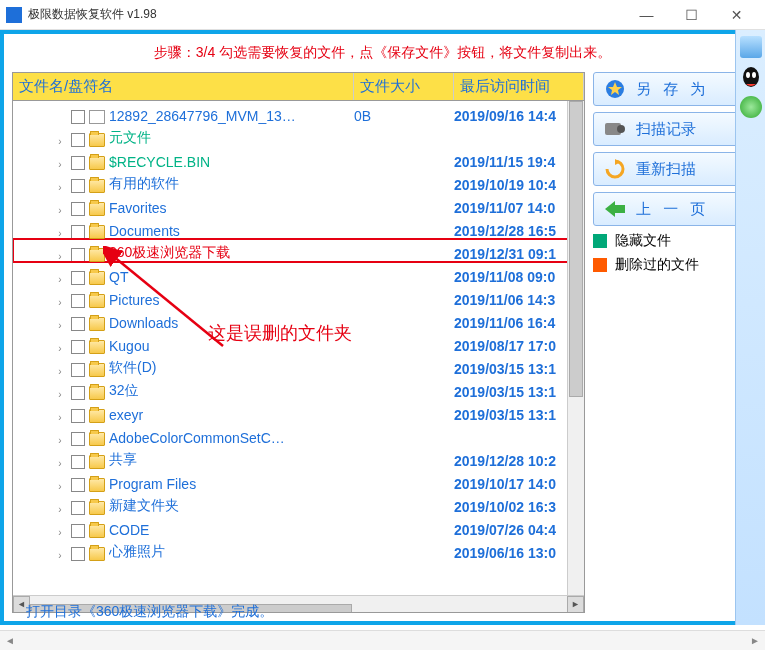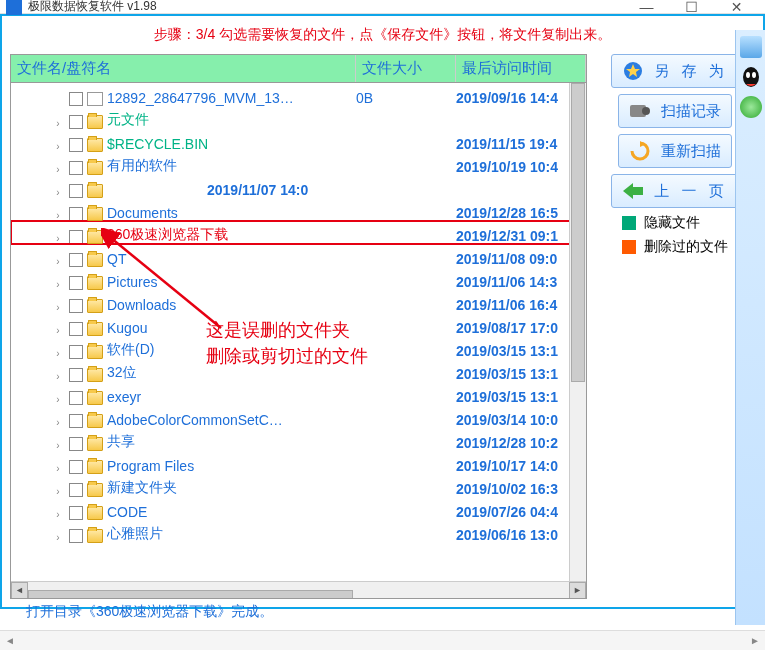--- a/index.html
+++ b/index.html
@@ -1,31 +1,31 @@
 <!DOCTYPE html>
 <html><head>
 <meta charset="utf-8">
 <style>
   * { box-sizing: border-box; margin: 0; padding: 0; }
   body { font-family: "Microsoft YaHei", Arial, sans-serif; font-size: 13px; background: #fff; width: 765px; height: 650px; overflow: hidden; position: relative; }
   
-  .titlebar { height: 14px; background: #fff; border-bottom: 1px solid #e0e0e0; display: flex; align-items: center; padding: 0 6px; }
+  .titlebar { height: 30px; background: #fff; border-bottom: 1px solid #e0e0e0; display: flex; align-items: center; padding: 0 6px; }
   .titlebar-icon { width: 16px; height: 16px; background: #1e6fd9; margin-right: 6px; }
   .titlebar-text { flex: 1; font-size: 12px; color: #333; }
   .titlebar-btns { display: flex; }
   .titlebar-btn { width: 45px; height: 30px; display: flex; align-items: center; justify-content: center; font-size: 14px; color: #555; cursor: pointer; }
   
-  .window-border { border: 2px solid #0ea5e9; height: 595px; display: flex; flex-direction: column; }
+  .window-border { border: 4px solid #0ea5e9; height: 595px; display: flex; flex-direction: column; }
   
   .instruction { text-align: center; color: #e60012; font-size: 14px; padding: 10px 0; }
   
   .main-area { flex: 1; display: flex; padding: 0 8px 8px 8px; gap: 8px; overflow: hidden; }
   
   .tree-container { flex: 1; border: 1px solid #999; display: flex; flex-direction: column; overflow: hidden; position: relative; }
-  .tree-header { display: flex; background: #86efac; border-bottom: 1px solid #999; font-size: 15px; color: #1e6fd9; }
+  .tree-header { display: flex; background: #fde047; border-bottom: 1px solid #999; font-size: 15px; color: #1e6fd9; }
   .th { padding: 4px 6px; border-right: 1px solid #ccc; }
   .th-name { flex: 1; }
   .th-size { width: 100px; }
   .th-time { width: 130px; }
   
   .tree-body { flex: 1; overflow: hidden; position: relative; }
   .tree-rows { position: relative; }
   .tree-row { display: flex; align-items: flex-end; height: 23px; padding-left: 40px; font-size: 14px; color: #1e6fd9; white-space: nowrap; }
   .tree-row .expand { width: 14px; color: #888; text-align: center; cursor: pointer; font-size: 10px; }
   .tree-row .checkbox { width: 14px; height: 14px; border: 1px solid #888; margin: 0 4px; cursor: pointer; background: #fff; }
@@ -43,21 +43,21 @@
   .annotation { position: absolute; color: #e60012; font-size: 18px; pointer-events: none; line-height: 26px; }
   .arrow-svg { position: absolute; pointer-events: none; }
   
   .hscroll { height: 17px; border-top: 1px solid #ccc; background: #f0f0f0; display: flex; align-items: center; }
   .hscroll .arrow { width: 17px; height: 17px; background: #dcdcdc; border: 1px solid #aaa; display: flex; align-items: center; justify-content: center; font-size: 9px; color: #555; cursor: pointer; }
   .hscroll .track { flex: 1; position: relative; }
   .hscroll .thumb { position: absolute; left: 0; width: 60%; height: 15px; top: 0; background: #cccccc; border: 1px solid #aaa; }
   .vscroll { position: absolute; right: 0; top: 28px; bottom: 17px; width: 17px; background: #f0f0f0; border-left: 1px solid #ccc; }
   .vscroll .thumb { position: absolute; top: 0; left: 1px; width: 14px; height: 60%; background: #cccccc; border: 1px solid #aaa; }
   
-  .sidebar { width: 160px; display: flex; flex-direction: column; gap: 6px; align-items: center; }
+  .sidebar { width: 160px; display: flex; flex-direction: column; gap: 6px; }
   .side-btn { height: 34px; border: 1px solid #8ab4e8; border-radius: 3px; background: linear-gradient(#f4faff, #d9ecff); display: flex; align-items: center; padding: 0 10px; gap: 10px; cursor: pointer; color: #1e6fd9; font-size: 15px; }
   .side-btn .btn-icon { width: 22px; height: 22px; display: flex; align-items: center; justify-content: center; }
   .side-btn .btn-label { letter-spacing: 4px; }
   
   .legend { font-size: 14px; }
   .legend-item { display: flex; align-items: center; gap: 8px; margin-bottom: 6px; }
   .legend-sq { width: 14px; height: 14px; }
   
   .right-strip { position: absolute; right: 0; top: 30px; bottom: 25px; width: 30px; background: linear-gradient(#dbeeff, #c3e1ff); border-left: 1px solid #9cc5ef; display: flex; flex-direction: column; align-items: center; padding-top: 6px; gap: 8px; }
   .strip-icon { width: 22px; height: 22px; border-radius: 3px; cursor: pointer; }
@@ -121,20 +121,21 @@
               <span class="checkbox"></span>
               <span class="icon folder-icon"></span>
               <span class="name">有用的软件</span>
               <span class="size"></span>
               <span class="time">2019/10/19 10:4</span>
             </div>
             <div class="tree-row ">
               <span class="expand">›</span>
               <span class="checkbox"></span>
               <span class="icon folder-icon"></span>
+              <span class="name">Favorites</span>
               <span class="size"></span>
               <span class="time">2019/11/07 14:0</span>
             </div>
             <div class="tree-row ">
               <span class="expand">›</span>
               <span class="checkbox"></span>
               <span class="icon folder-icon"></span>
               <span class="name">Documents</span>
               <span class="size"></span>
               <span class="time">2019/12/28 16:5</span>
@@ -202,21 +203,20 @@
               <span class="name">exeyr</span>
               <span class="size"></span>
               <span class="time">2019/03/15 13:1</span>
             </div>
             <div class="tree-row ">
               <span class="expand">›</span>
               <span class="checkbox"></span>
               <span class="icon folder-icon"></span>
               <span class="name">AdobeColorCommonSetC…</span>
               <span class="size"></span>
-              <span class="time">2019/03/14 10:0</span>
             </div>
             <div class="tree-row ">
               <span class="expand">›</span>
               <span class="checkbox"></span>
               <span class="icon folder-icon"></span>
               <span class="name">共享</span>
               <span class="size"></span>
               <span class="time">2019/12/28 10:2</span>
             </div>
             <div class="tree-row ">
@@ -254,23 +254,22 @@
           </div>
 
         <svg class="arrow-svg" width="140" height="120" style="left:90px; top:145px;">
           <defs>
               <marker id="ah" markerWidth="10" markerHeight="8" refX="2" refY="4" orient="auto">
                 <polygon points="0 0, 10 4, 0 8" fill="#e60012"></polygon>
               </marker>
             </defs>
           <line x1="120" y1="100" x2="10" y2="10" stroke="#e60012" stroke-width="2.5" marker-end="url(#ah)"></line>
         </svg>
-        <div class="annotation" style="left:195px; top:234px;">
+        <div class="annotation" style="left:195px; top:219px;">
           <div>这是误删的文件夹</div>
-          <div>删除或剪切过的文件</div>
         </div>
       </div>
       <div class="vscroll">
           <div class="thumb"></div>
         </div>
       <div class="hscroll">
         <div class="arrow">◄</div>
         <div class="track">
             <div class="thumb"></div>
           </div>

